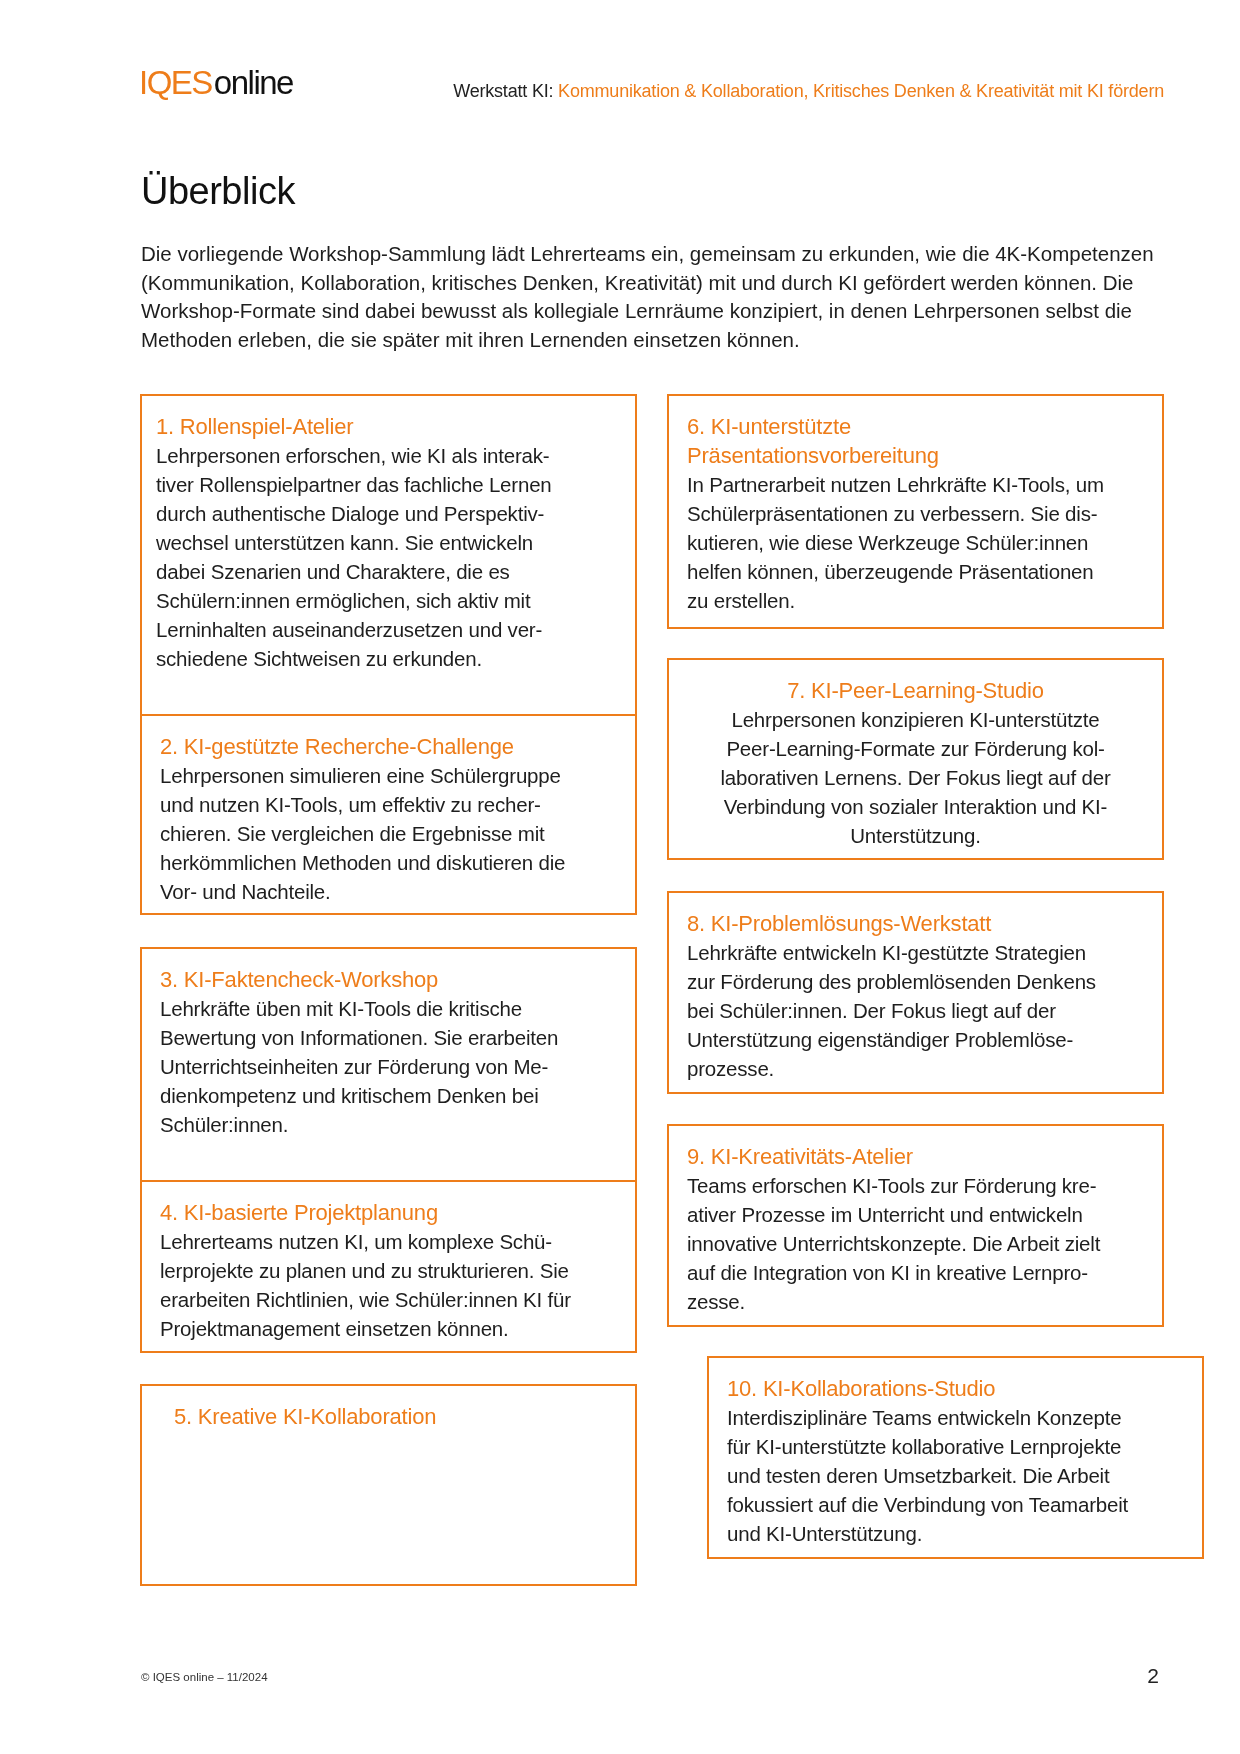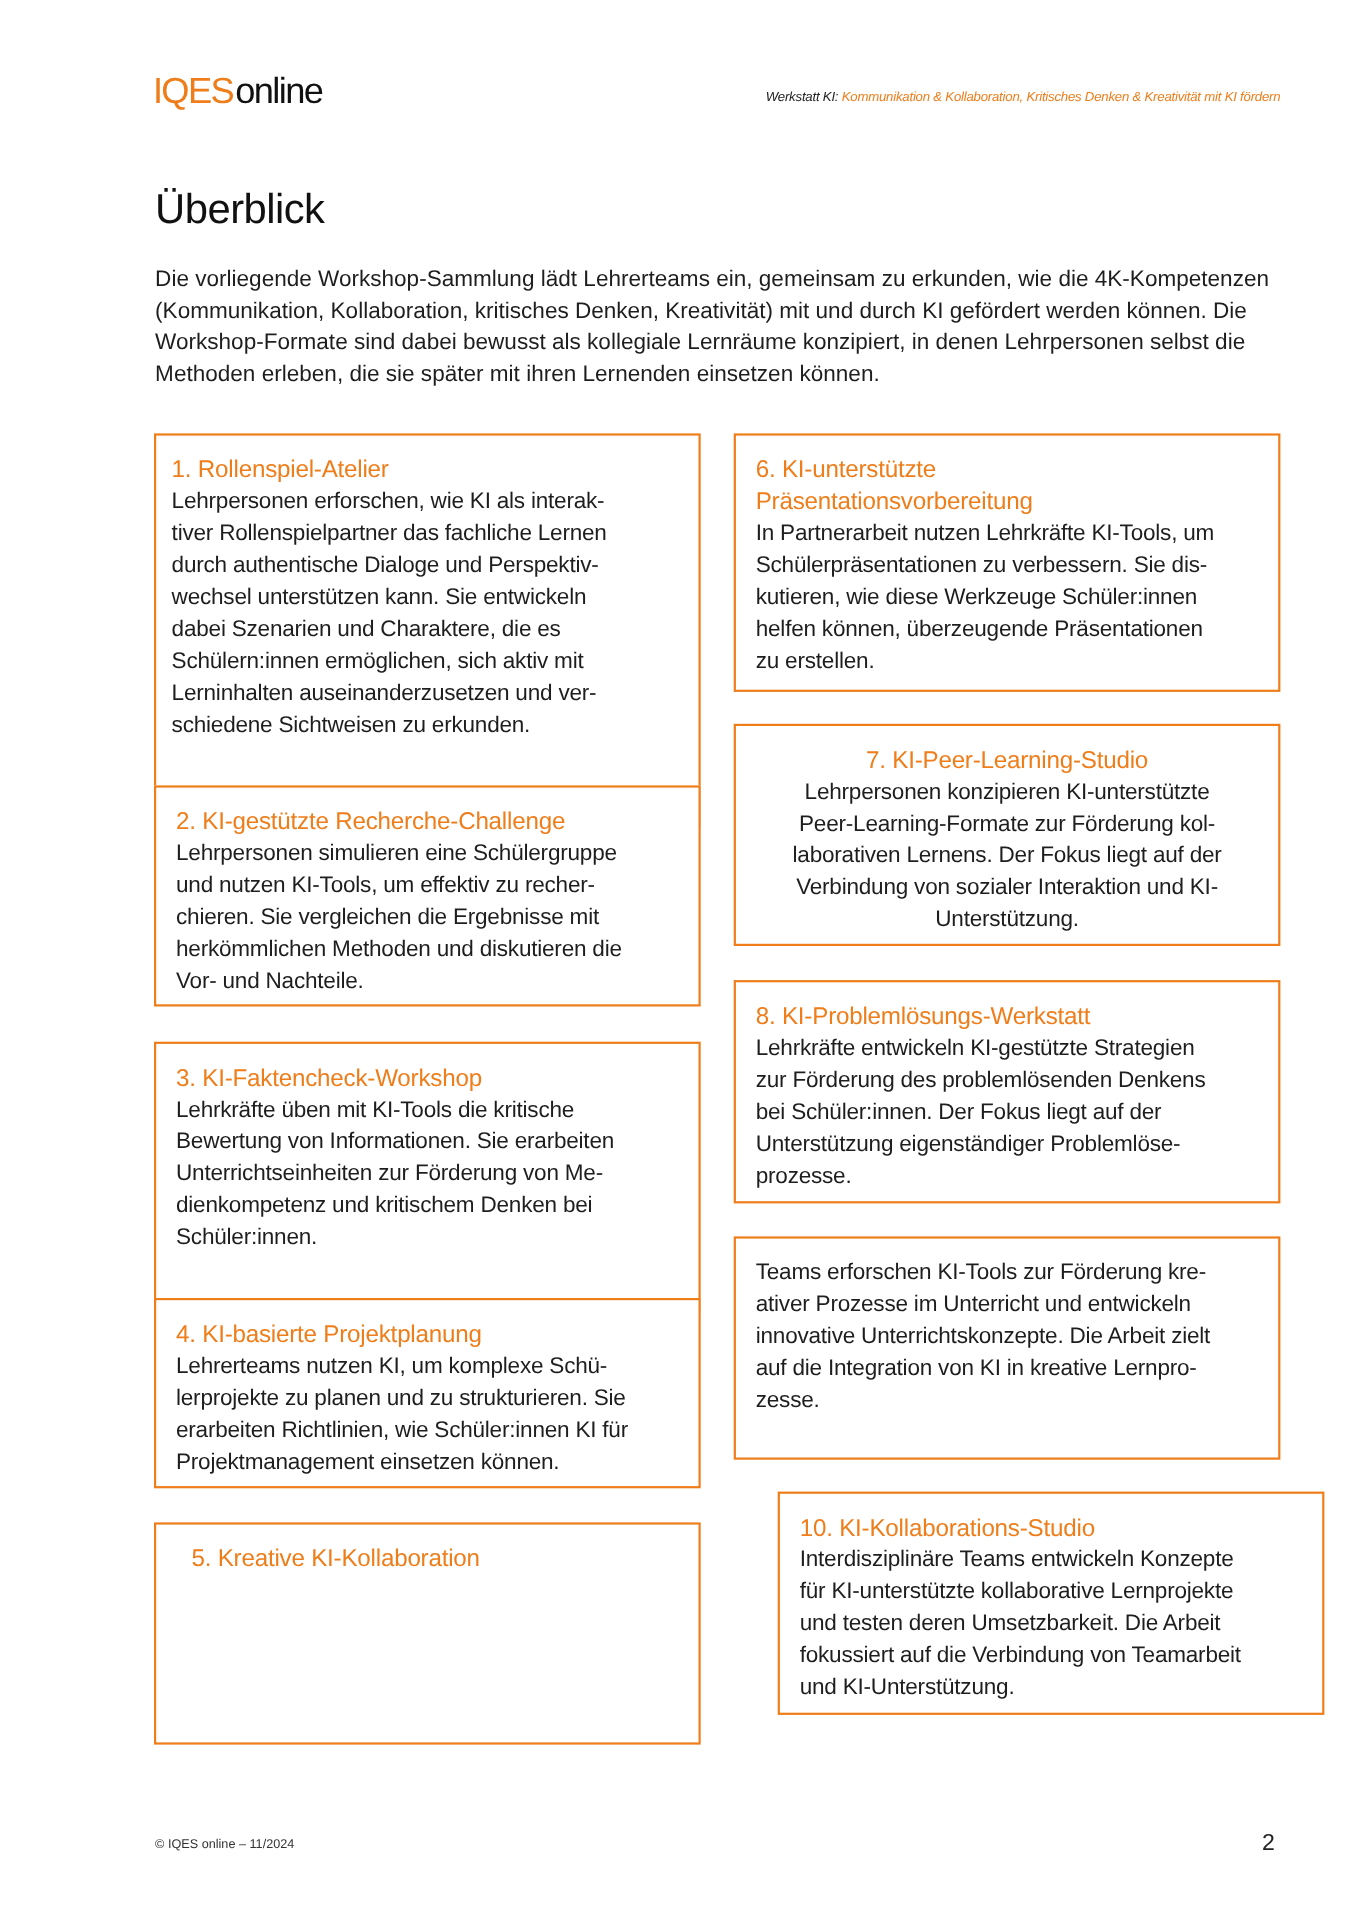--- a/index.html
+++ b/index.html
@@ -8,21 +8,21 @@
       font-family: "Liberation Sans", sans-serif; color: #1a1a1a;
     }
     .logo {
       position: absolute; left: 139px; top: 66px;
       font-size: 33px; letter-spacing: -1.5px; line-height: 1;
     }
     .logo .brand { color: #ee7d1a; }
     .logo .online { color: #111; margin-left: 2px; margin-top: 42px; }
     .running-head {
       position: absolute; right: 76px; top: 81px;
-      font-size: 12px; letter-spacing: -0.2px; white-space: nowrap; font-style: italic;
+      font-size: 18px; letter-spacing: -0.2px; white-space: nowrap;
     }
     .running-head .prefix { color: #222; }
     .running-head .topic { color: #ee7d1a; }
     .page-title {
       position: absolute; left: 141px; top: 170px;
       font-size: 38px; font-weight: normal; margin: 0; color: #111; letter-spacing: -0.5px;
     }
     .intro {
       position: absolute; left: 141px; top: 240px; width: 1020px;
       font-size: 20.5px; line-height: 28.5px; margin: 0; color: #1e1e1e;
@@ -131,20 +131,21 @@
 <div class="card right" style="top:891px;height:203px;">
   <p class="card-title">8. KI-Problemlösungs-Werkstatt</p>
   <p class="card-body">Lehrkräfte entwickeln KI-gestützte Strategien
 zur Förderung des problemlösenden Denkens
 bei Schüler:innen. Der Fokus liegt auf der
 Unterstützung eigenständiger Problemlöse-
 prozesse.</p>
 </div>
 
 <div class="card right" style="top:1124px;height:203px;">
+  <p class="card-title">9. KI-Kreativitäts-Atelier</p>
   <p class="card-body">Teams erforschen KI-Tools zur Förderung kre-
 ativer Prozesse im Unterricht und entwickeln
 innovative Unterrichtskonzepte. Die Arbeit zielt
 auf die Integration von KI in kreative Lernpro-
 zesse.</p>
 </div>
 
 <div class="card right" style="top:1356px;height:203px;margin-left:40px;">
   <p class="card-title">10. KI-Kollaborations-Studio</p>
   <p class="card-body">Interdisziplinäre Teams entwickeln Konzepte

